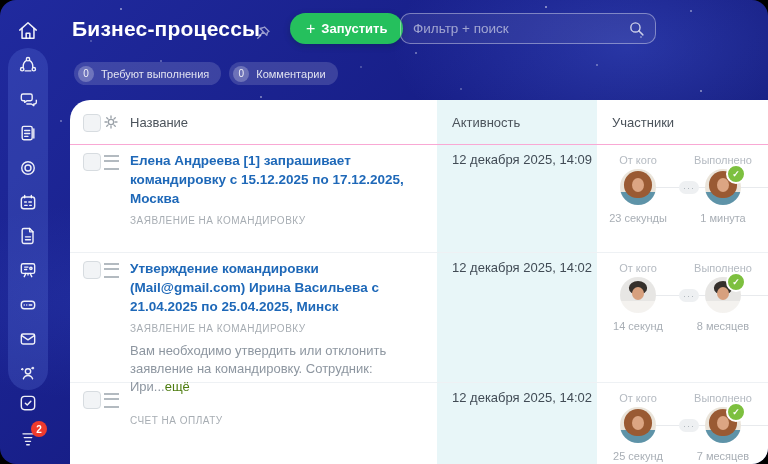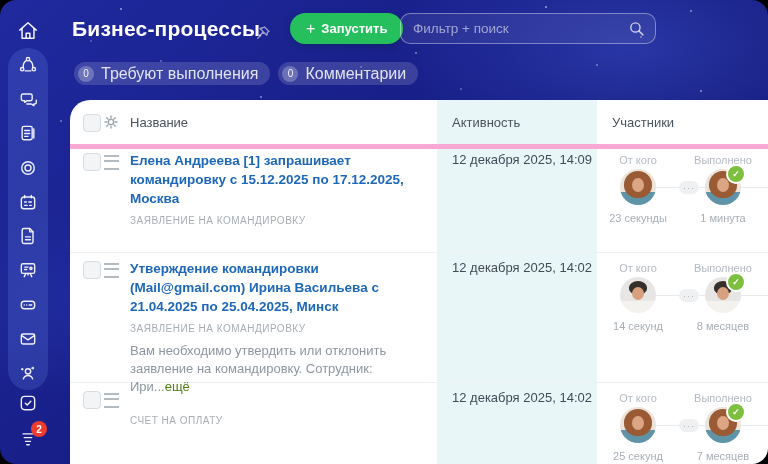--- a/index.html
+++ b/index.html
@@ -42,25 +42,25 @@
   .search{position:absolute;left:400px;top:13px;width:256px;height:31px;box-sizing:border-box;
     border:1px solid rgba(255,255,255,.38);border-radius:10px;background:rgba(255,255,255,.07);
     color:#fff;font-family:inherit;font-size:13.5px;padding:0 34px 0 12px;outline:none;}
   .search::placeholder{color:rgba(255,255,255,.55);}
   .search-ic{position:absolute;left:628px;top:20px;width:17px;height:17px;color:rgba(255,255,255,.75);pointer-events:none;}
   .chips{position:absolute;left:74px;top:62px;display:flex;gap:8px;}
   .chip{height:23px;border-radius:12px;background:rgba(255,255,255,.15);display:flex;align-items:center;
     gap:7px;padding:0 12px 0 4px;cursor:pointer;}
   .chip .cnt{width:16px;height:16px;border-radius:50%;background:rgba(255,255,255,.25);color:rgba(255,255,255,.9);
     font-size:10px;display:flex;align-items:center;justify-content:center;}
-  .chip .lbl{font-size:16px;color:rgba(255,255,255,.85);}
+  .chip .lbl{font-size:11px;color:rgba(255,255,255,.85);}
   
   .card{position:absolute;left:70px;top:100px;right:0;bottom:0;background:#fff;border-top-left-radius:20px;overflow:hidden;}
   .activity-band{position:absolute;left:367px;top:0;width:160px;bottom:0;background:#e8f6f8;}
-  .thead{position:absolute;left:0;top:0;right:0;height:44px;border-bottom:5px solid #f9a8d4;}
+  .thead{position:absolute;left:0;top:0;right:0;height:44px;border-bottom:1px solid #f9a8d4;}
   .cb{position:absolute;width:16px;height:16px;border:1px solid #d7dce0;border-radius:4px;background:#f2f4f6;cursor:pointer;}
   .gear{position:absolute;left:33px;top:14px;width:16px;height:16px;color:#9aa1a8;cursor:pointer;}
   .colname{position:absolute;top:15px;font-size:13px;color:#4b535b;}
   .row{position:absolute;left:0;right:0;border-bottom:1px solid #eef1f4;}
   .drag{position:absolute;left:34px;width:15px;height:11px;cursor:grab;
     border-top:2px solid #b3bac0;border-bottom:2px solid #b3bac0;}
   .drag:before{content:"";display:block;margin-top:2.5px;border-top:2px solid #b3bac0;}
   .rtitle{position:absolute;left:60px;width:302px;font-size:13.5px;font-weight:bold;color:#1e68b8;
     line-height:19px;cursor:pointer;}
   .rsub{position:absolute;left:60px;font-size:10px;letter-spacing:.5px;color:#a7adb3;}

